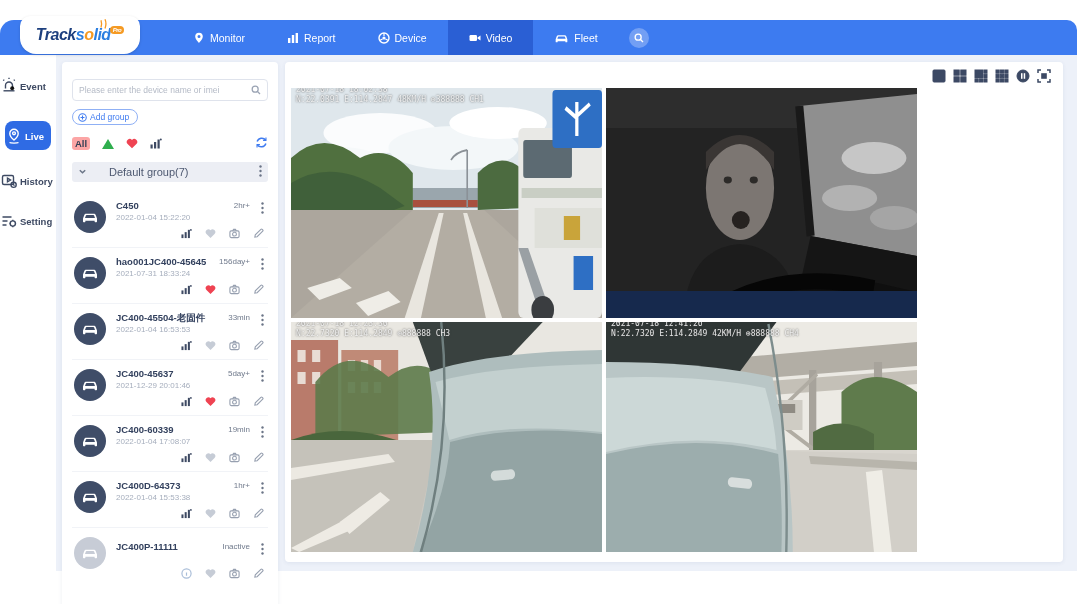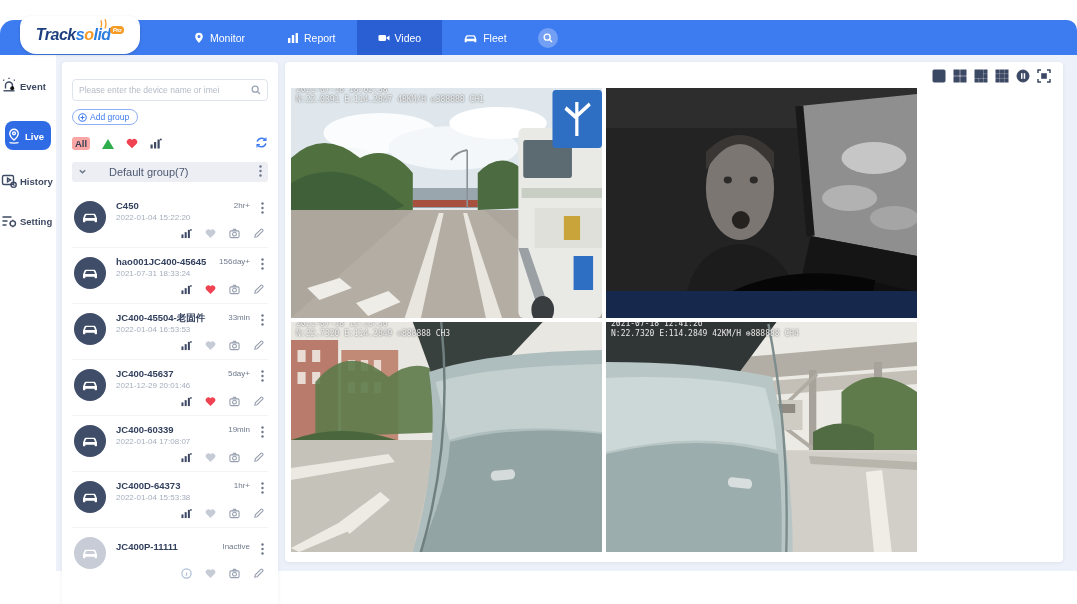--- a/index.html
+++ b/index.html
@@ -257,20 +257,26 @@
       <svg>
           <use href="#s-pin"></use>
         </svg>
       <span>Monitor</span>
     </div>
     <div class="nav-item">
       <svg>
           <use href="#s-bars"></use>
         </svg>
       <span>Report</span>
+    </div>
+    <div class="nav-item">
+      <svg style="fill:#fff;color:#fff">
+          <use href="#s-device"></use>
+        </svg>
+      <span>Device</span>
     </div>
     <div class="nav-item active">
       <svg>
           <use href="#s-videocam"></use>
         </svg>
       <span>Video</span>
     </div>
     <div class="nav-item">
       <svg style="width:15px">
           <use href="#s-car"></use>

